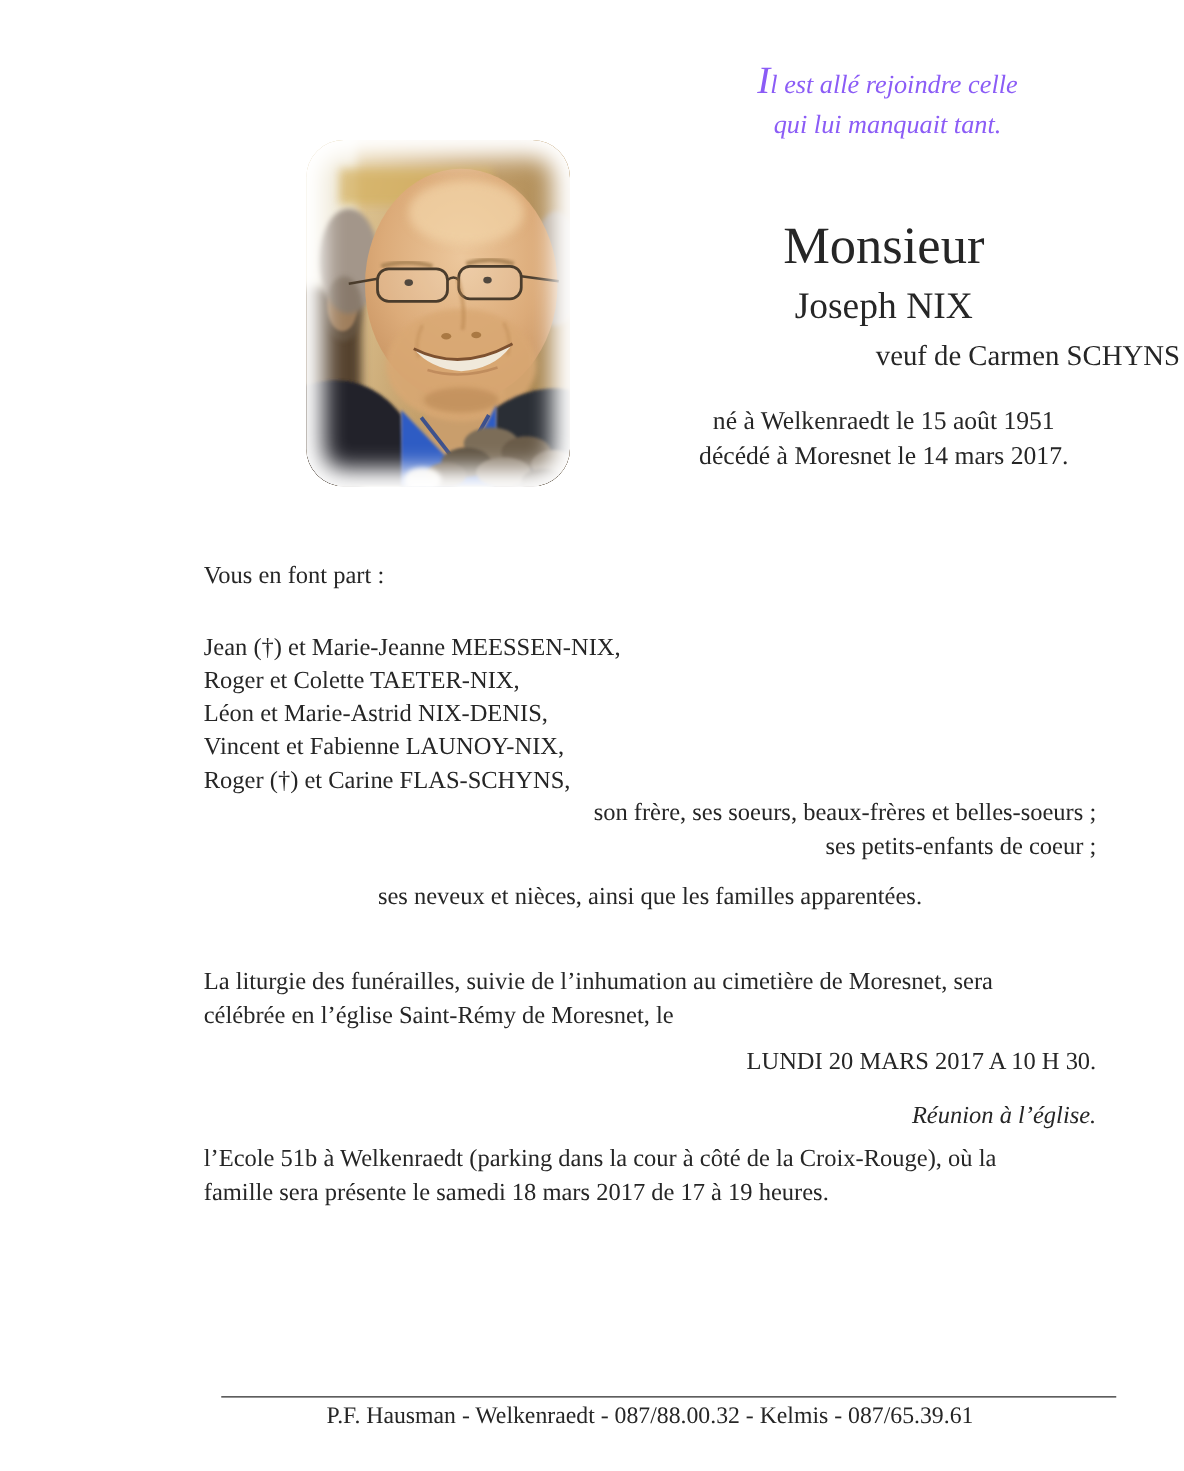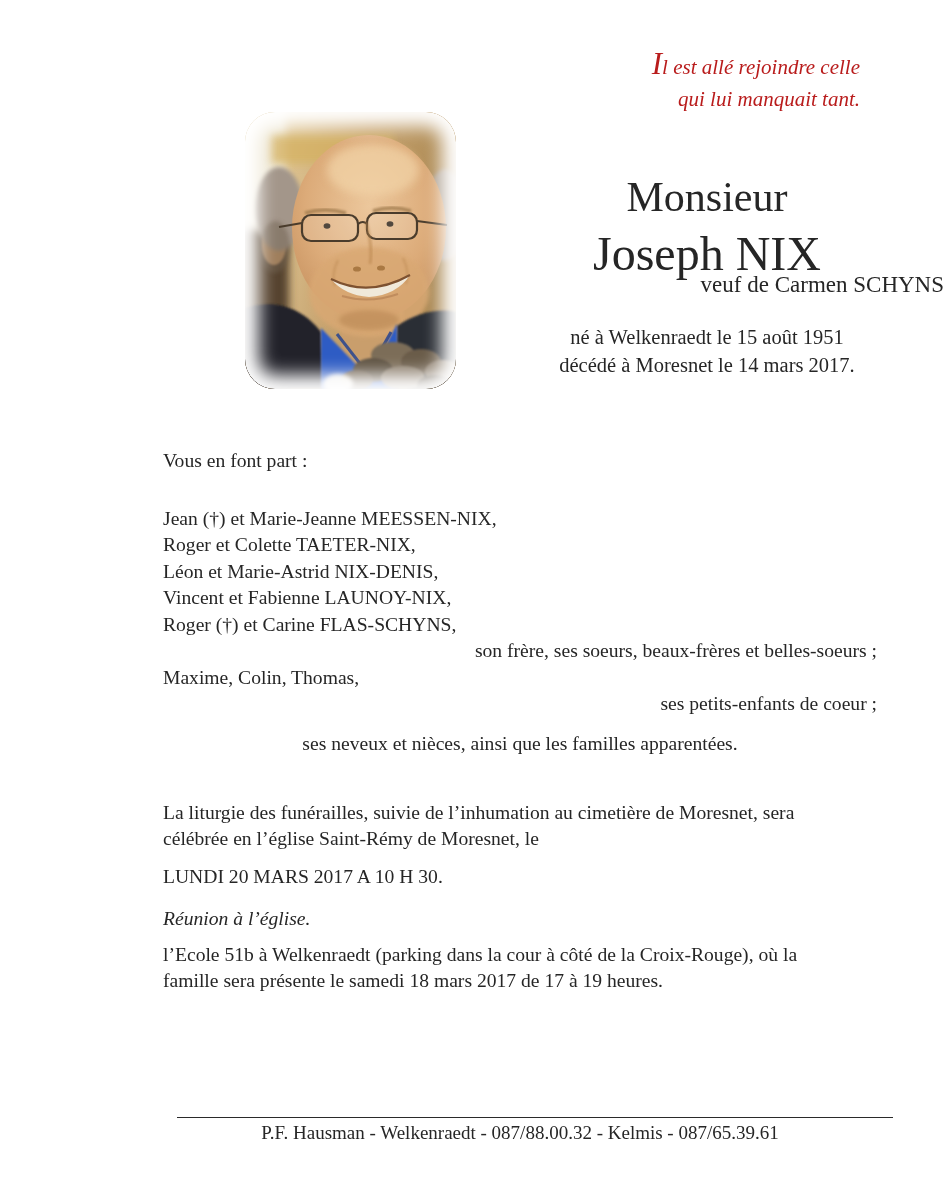--- a/index.html
+++ b/index.html
@@ -8,54 +8,54 @@
     background: #ffffff;
     position: relative;
     font-family: "Liberation Serif", "DejaVu Serif", serif;
     color: #262626;
     overflow: hidden;
   }
 
   
   .epigraph {
     position: absolute; left: 560px; top: 48px; width: 300px;
-    text-align: right; font-style: italic;
-    font-size: 21px; line-height: 32px; color: #b91c1c;
+    text-align: center; font-style: italic;
+    font-size: 21px; line-height: 32px; color: #8b5cf6;
   }
   .ep-line1::first-letter { font-size: 31px; }
 
   
   .photo {
     position: absolute; left: 245px; top: 112px;
     width: 211px; height: 277px;
     border-radius: 30px; overflow: hidden;
   }
   .photo svg { display: block; width: 100%; height: 100%; }
   .photo::after {
     content: ""; position: absolute; inset: 0;
     border-radius: 30px;
     box-shadow: inset 0 0 18px 14px #ffffff;
     pointer-events: none;
   }
 
   
   .tcol { position: absolute; left: 470px; width: 474px; text-align: center; white-space: nowrap; }
   .t-monsieur { top: 176px; font-size: 42px; line-height: 1; }
-  .t-name     { top: 230px; font-size: 48px; line-height: 1; }
+  .t-name     { top: 230px; font-size: 30px; line-height: 1; }
   .t-relation { top: 273px; font-size: 23px; line-height: 1; text-align: right; }
   .t-dates    { top: 324px; font-size: 20.5px; line-height: 27.5px; }
 
   
   .bodycol {
     position: absolute; left: 163px; top: 448px; width: 714px;
     font-size: 19.6px; line-height: 26.5px; white-space: nowrap;
   }
   .line { min-height: 26.5px; }
   .right { text-align: right; }
-  .center { text-align: left; }
+  .center { text-align: right; }
   .names { margin-top: 31px; }
   .relatives { margin-top: 13.5px; text-align: center; }
   .liturgy { margin-top: 42px; }
   .datetime { margin-top: 11px; }
   .meeting { margin-top: 16px; font-style: italic; }
   .repose { margin-top: 9px; }
 
   
   .footer-rule {
     position: absolute; left: 177px; top: 1117px; width: 716px;
@@ -171,21 +171,20 @@
 
   <div class="names">
     <div class="line">Jean (†) et Marie-Jeanne MEESSEN-NIX,</div>
     <div class="line">Roger et Colette TAETER-NIX,</div>
     <div class="line">Léon et Marie-Astrid NIX-DENIS,</div>
     <div class="line">Vincent et Fabienne LAUNOY-NIX,</div>
     <div class="line">Roger (†) et Carine FLAS-SCHYNS,</div>
   </div>
 
   <div class="line right">son frère, ses soeurs, beaux-frères et belles-soeurs ;</div>
-  <div class="line">Maxime, Colin, Thomas,</div>
   <div class="line right">ses petits-enfants de coeur ;</div>
 
   <div class="line relatives">ses neveux et nièces, ainsi que les familles apparentées.</div>
 
   <div class="liturgy">
     <div class="line">La liturgie des funérailles, suivie de l’inhumation au cimetière de Moresnet, sera</div>
     <div class="line">célébrée en l’église Saint-Rémy de Moresnet, le</div>
   </div>
 
   <div class="line center datetime">LUNDI 20 MARS 2017 A 10 H 30.</div>

